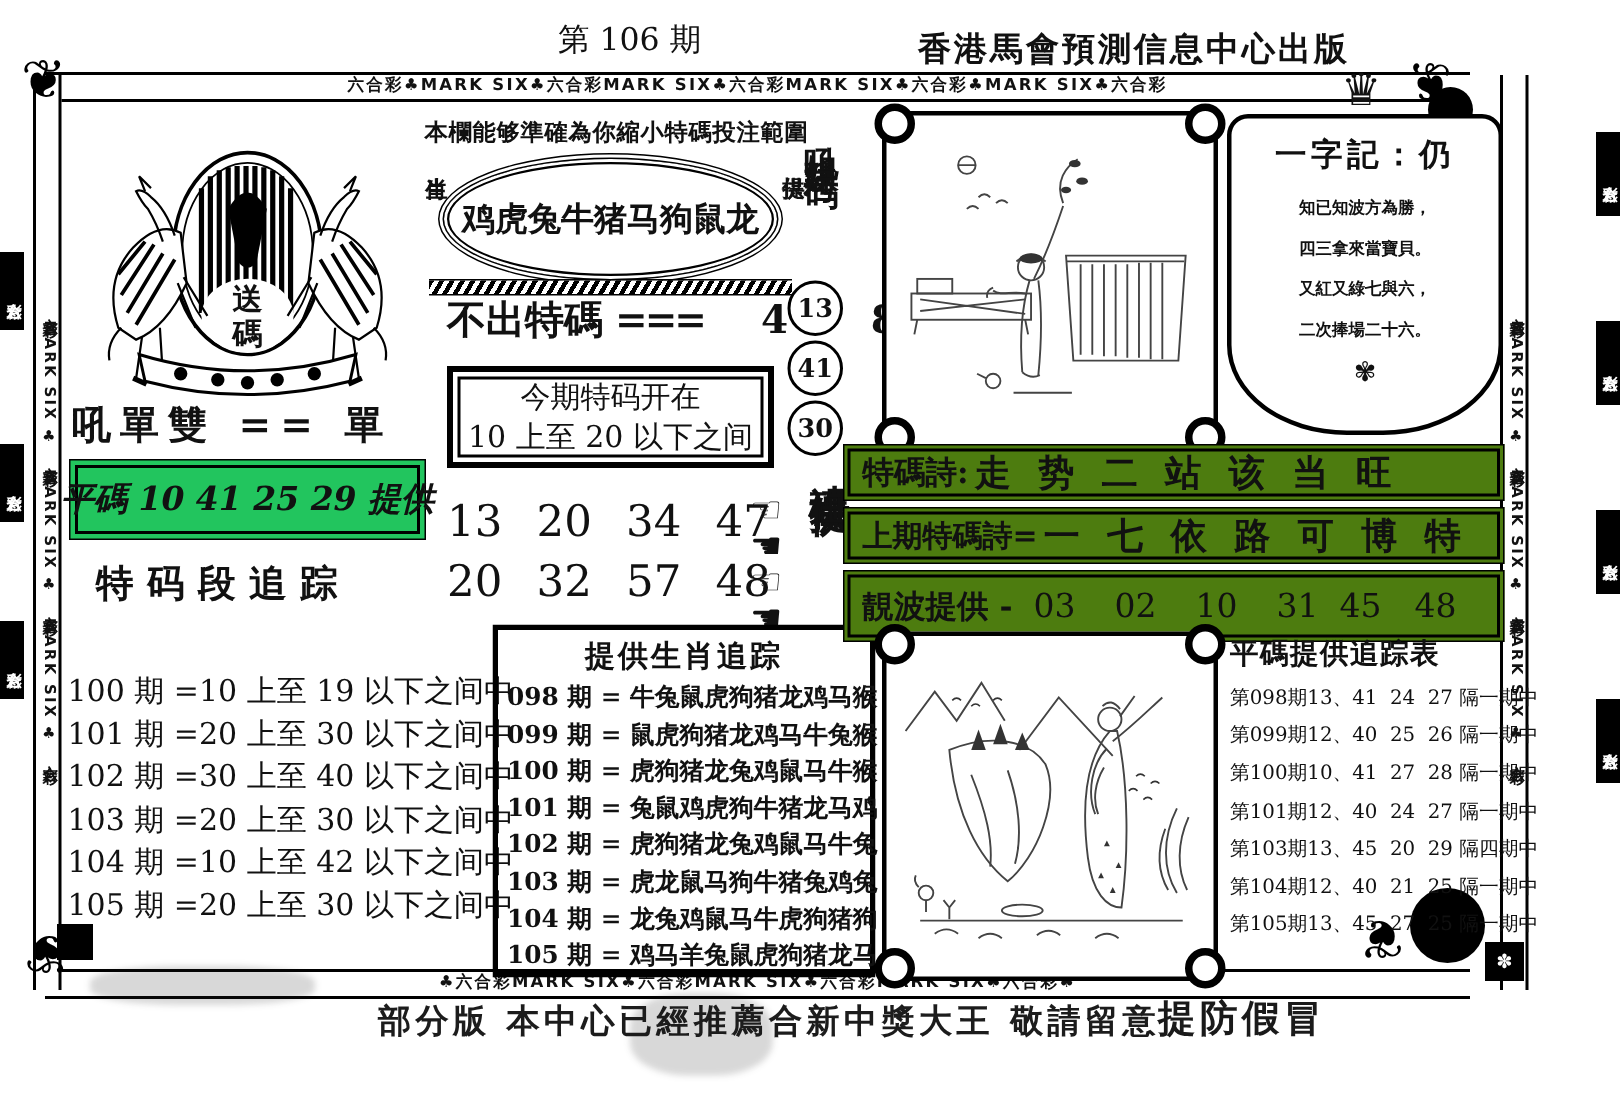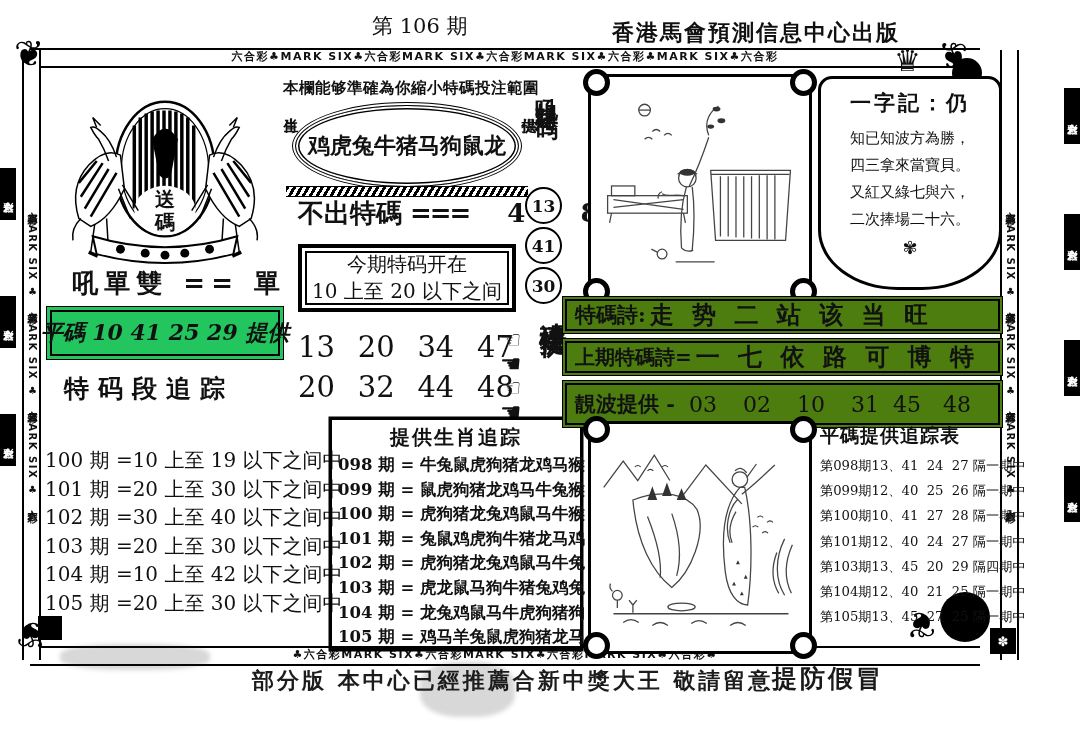--- a/index.html
+++ b/index.html
@@ -91,21 +91,21 @@
       <circle cx="115" cy="187" r="4.5" fill="#000"></circle>
         <circle cx="135" cy="185" r="4.5" fill="#000"></circle>
       <circle cx="160" cy="181" r="4.5" fill="#000"></circle>
     </svg>
     <div class="abs b" style="left:100px;top:118px;width:30px;text-align:center;font-size:20px;line-height:23px;">
       <div>送</div>
       <div>碼</div>
     </div>
   </div>
 
-  <div class="abs b nw" style="left:48px;top:266px;width:238px;text-align:right;font-size:26px;letter-spacing:6px;">吼單雙 == 單</div>
+  <div class="abs b nw" style="left:48px;top:266px;width:238px;text-align:left;font-size:26px;letter-spacing:6px;">吼單雙 == 單</div>
 
   <div class="abs dbox" style="left:46px;top:306px;width:238px;height:54px;box-sizing:border-box;">
     <div class="dbox-in">
         <span class="nw" style="font-style:italic;font-size:22px;font-weight:bold;">平碼 10 41 25 29 提供</span>
       </div>
   </div>
 
   <div class="abs b nw" style="left:64px;top:372px;font-size:25px;letter-spacing:9px;">特码段追踪</div>
 
   <div class="abs" style="left:45px;top:446px;font-size:20px;line-height:28.6px;">
@@ -143,21 +143,21 @@
 
   <div class="abs" style="left:298px;top:330px;width:216px;display:flex;justify-content:space-between;font-size:29px;">
     <span>13</span>
     <span>20</span>
     <span>34</span>
     <span>47</span>
   </div>
   <div class="abs" style="left:298px;top:370px;width:216px;display:flex;justify-content:space-between;font-size:29px;">
     <span>20</span>
     <span>32</span>
-    <span>44</span>
+    <span>57</span>
     <span>48</span>
   </div>
 
   <div class="abs" style="left:500px;top:328px;display:flex;flex-direction:column;font-size:24px;line-height:24px;">
     <span>☜</span>
     <span>☚</span>
     <span>☜</span>
     <span>☚</span>
   </div>
 
@@ -215,21 +215,21 @@
           <ellipse cx="131" cy="45" rx="4" ry="2.5"></ellipse>
         <ellipse cx="120" cy="51" rx="3.5" ry="2.2"></ellipse>
           <ellipse cx="96" cy="98" rx="8" ry="3.5"></ellipse>
       </g>
     </svg>
   </div>
 
   <span class="abs" style="left:894px;top:46px;font-size:30px;line-height:1;">♛</span>
   <div class="abs shield" style="left:818px;top:76px;width:184px;height:214px;padding:10px 8px;">
     <div class="b nw" style="font-size:21px;letter-spacing:3px;">一字記：仍</div>
-    <div style="font-size:15px;line-height:27px;margin-top:8px;font-weight:normal;">
+    <div style="font-size:11px;line-height:27px;margin-top:8px;font-weight:bold;">
       <div class="nw">知已知波方為勝，</div>
       <div class="nw">四三拿來當寶貝。</div>
       <div class="nw">又紅又綠七與六，</div>
       <div class="nw">二次捧場二十六。</div>
     </div>
     <div style="font-size:18px;margin-top:4px;">✾</div>
   </div>
 
   <div class="abs bar" style="left:562px;top:296px;width:441px;height:38px;">
     <div class="bar-in">

